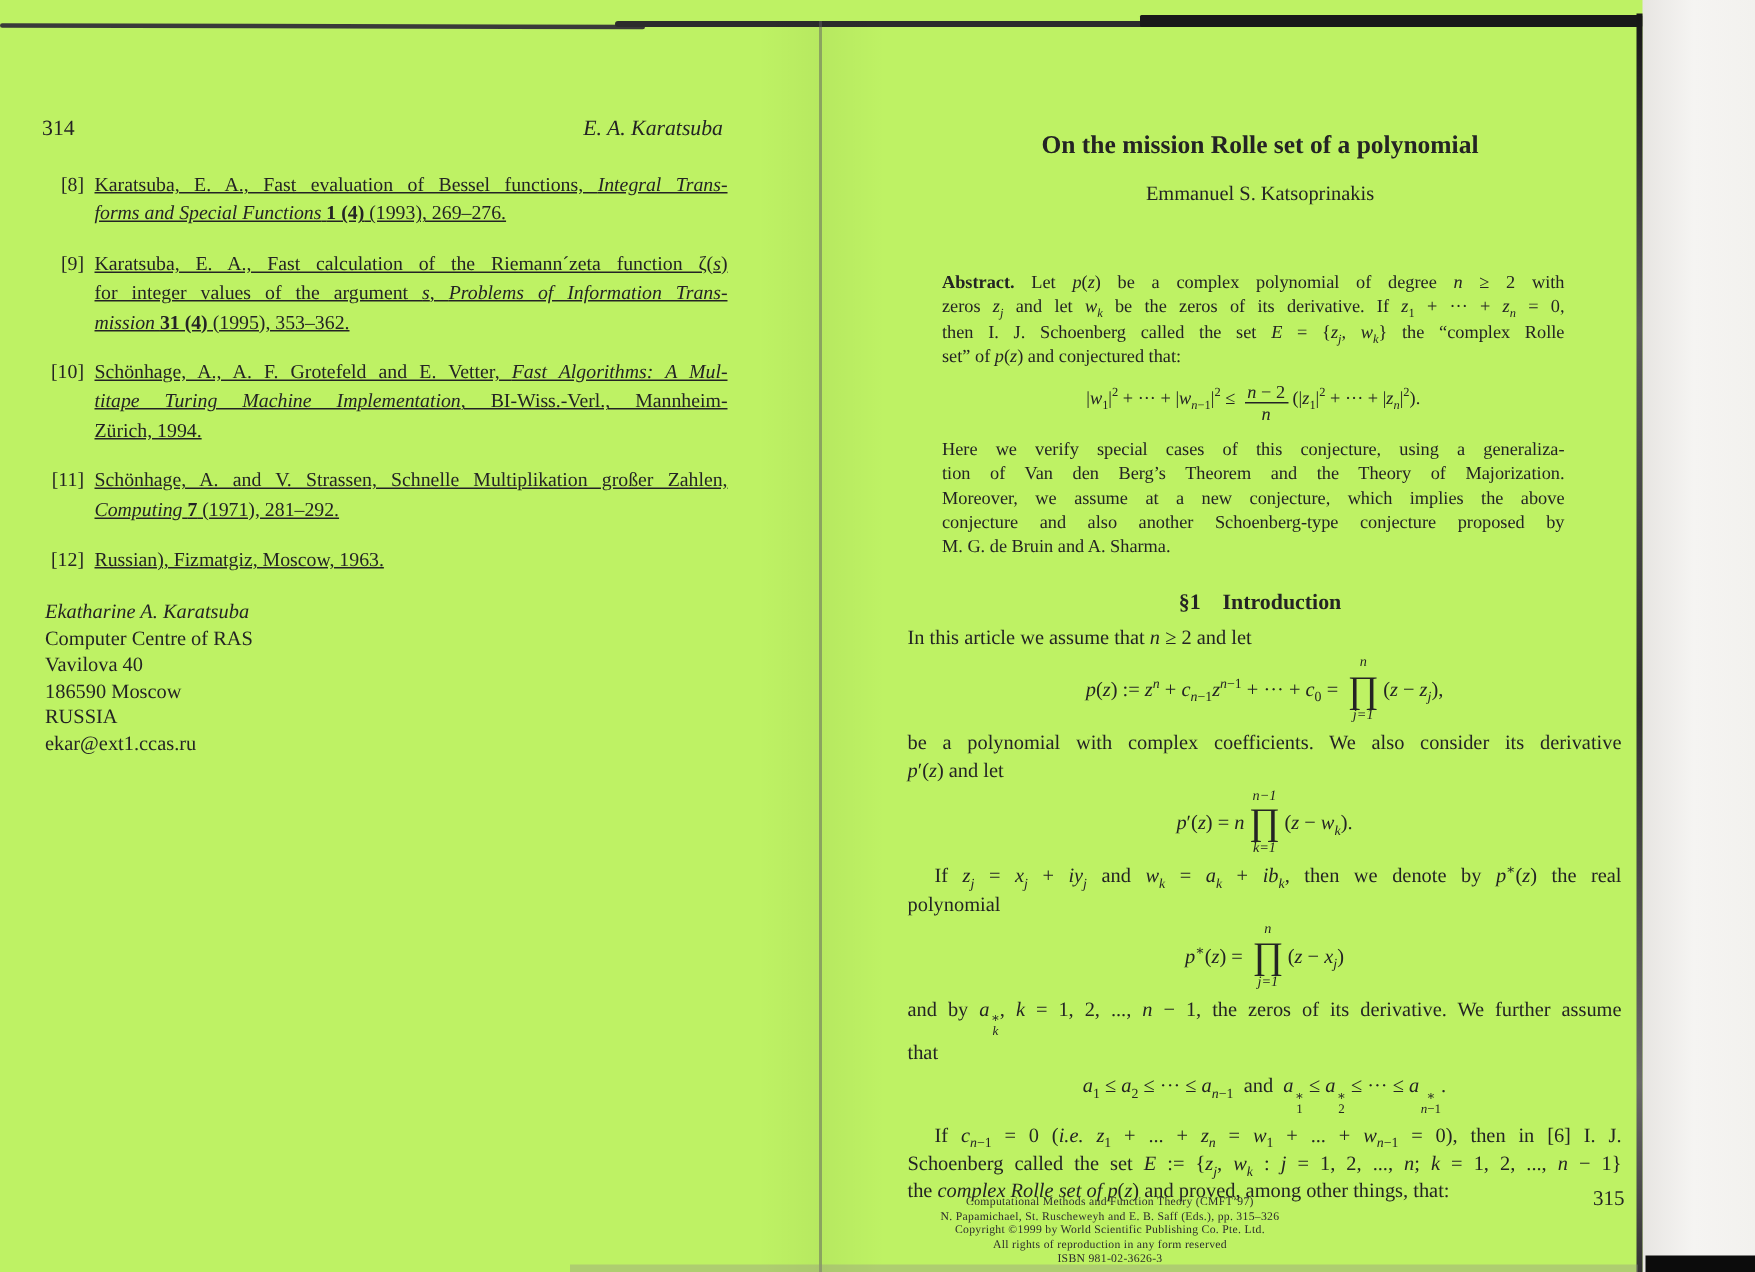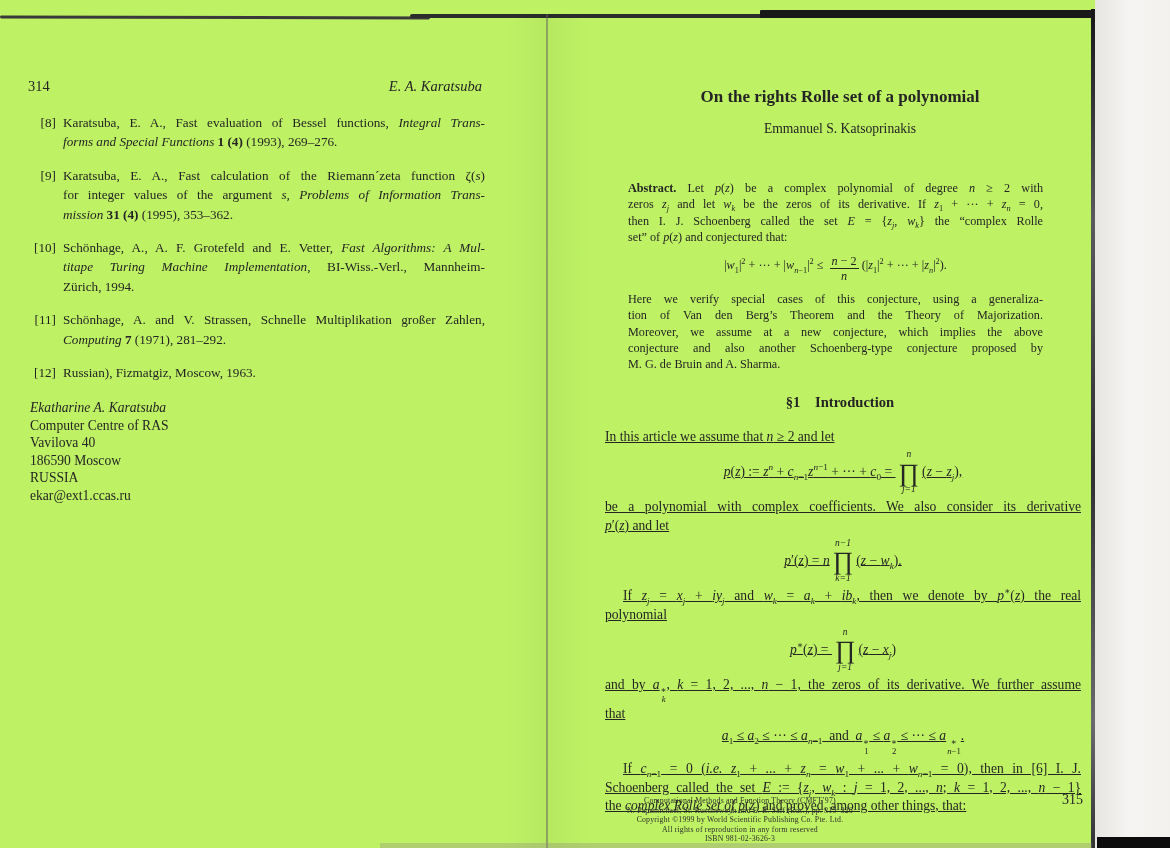--- a/index.html
+++ b/index.html
@@ -17,27 +17,27 @@
   .nextpage{position:absolute;left:1095px;top:0;width:75px;height:848px;
       background:linear-gradient(90deg,#e7e5e2,#f5f4f2 45%,#f2f1ee);}
   .bottomcorner{position:absolute;left:1097px;top:837px;width:73px;height:11px;background:#0c0c0c;}
   .bottomband{position:absolute;left:380px;top:843px;width:712px;height:5px;background:rgba(145,140,134,.35);}
   
   .pnum-left{position:absolute;left:28px;top:78px;font-size:14.5px;}
   .rhead{position:absolute;left:260px;top:78px;width:222px;text-align:right;font-style:italic;font-size:14.5px;}
   .refs{position:absolute;left:30px;top:113px;width:455px;font-size:13.2px;line-height:19.4px;}
   .ref{display:flex;margin-bottom:14px;}
   .ref-label{width:26px;text-align:right;flex:none;}
-  .ref-lines{margin-left:7px;width:422px;}
+  .ref-lines{margin-left:7px;width:422px;text-decoration:underline;}
   .contact{position:absolute;left:30px;top:399px;font-size:13.6px;line-height:17.6px;}
   .title{position:absolute;left:600px;top:87px;width:480px;text-align:center;font-weight:bold;font-size:17px;}
   .pauthor{position:absolute;left:600px;top:121px;width:480px;text-align:center;font-size:13.6px;}
   .abstract{position:absolute;left:628px;top:180px;width:415px;font-size:12.2px;line-height:16.4px;}
   .sechead{position:absolute;left:600px;top:394px;width:480px;text-align:center;font-weight:bold;font-size:14.6px;}
-  .body{position:absolute;left:605px;top:428px;width:476px;font-size:13.6px;line-height:18.7px;text-decoration:underline;}
+  .body{position:absolute;left:605px;top:416px;width:476px;font-size:13.6px;line-height:18.7px;}
   .imprint{position:absolute;left:627px;top:796px;font-size:7.8px;line-height:9.6px;letter-spacing:.2px;color:#2d2d2d;text-align:center;}
   .pnum-right{position:absolute;left:1062px;top:792px;width:68px;text-align:left;font-size:14px;}
   
   .tline{white-space:nowrap;}
   .jl{text-align:justify;text-align-last:justify;}
   .ind{text-indent:18px;}
   .formula{text-align:center;white-space:nowrap;margin:4px 0;}
   .formula.big{margin:2px 0;}
   sup,sub{font-size:.68em;line-height:0;}
   .frac{display:inline-block;text-align:center;vertical-align:-0.9em;margin:4px 3px;line-height:1.15;}
@@ -108,21 +108,21 @@
         <div class="tline"><i>Ekatharine A. Karatsuba</i></div>
         <div class="tline">Computer Centre of RAS</div>
         <div class="tline">Vavilova 40</div>
         <div class="tline">186590 Moscow</div>
         <div class="tline">RUSSIA</div>
         <div class="tline">ekar@ext1.ccas.ru</div>
       </div>
   </div>
 
   <div>
-    <div class="title">On the rights Rolle set of a polynomial</div>
+    <div class="title">On the mission Rolle set of a polynomial</div>
     <div class="pauthor">Emmanuel S. Katsoprinakis</div>
     <div class="abstract" id="abstract">
         <div class="tline jl"><b>Abstract.</b> Let <i>p</i>(<i>z</i>) be a complex polynomial of degree <i>n</i> ≥ 2 with</div>
         <div class="tline jl">zeros <i>z</i><sub><i>j</i></sub> and let <i>w</i><sub><i>k</i></sub> be the zeros of its derivative. If <i>z</i><sub>1</sub> + ··· + <i>z</i><sub><i>n</i></sub> = 0,</div>
         <div class="tline jl">then I. J. Schoenberg called the set <i>E</i> = {<i>z</i><sub><i>j</i></sub>, <i>w</i><sub><i>k</i></sub>} the “complex Rolle</div>
         <div class="tline">set” of <i>p</i>(<i>z</i>) and conjectured that:</div>
         <div class="formula">|<i>w</i><sub>1</sub>|<sup>2</sup> + ··· + |<i>w</i><sub><i>n</i>−1</sub>|<sup>2</sup> ≤ <span class="frac"><span class="fnum"><i>n</i> − 2</span><span class="fden"><i>n</i></span></span>(|<i>z</i><sub>1</sub>|<sup>2</sup> + ··· + |<i>z</i><sub><i>n</i></sub>|<sup>2</sup>).</div>
         <div class="tline jl">Here we verify special cases of this conjecture, using a generaliza-</div>
         <div class="tline jl">tion of Van den Berg’s Theorem and the Theory of Majorization.</div>
         <div class="tline jl">Moreover, we assume at a new conjecture, which implies the above</div>

